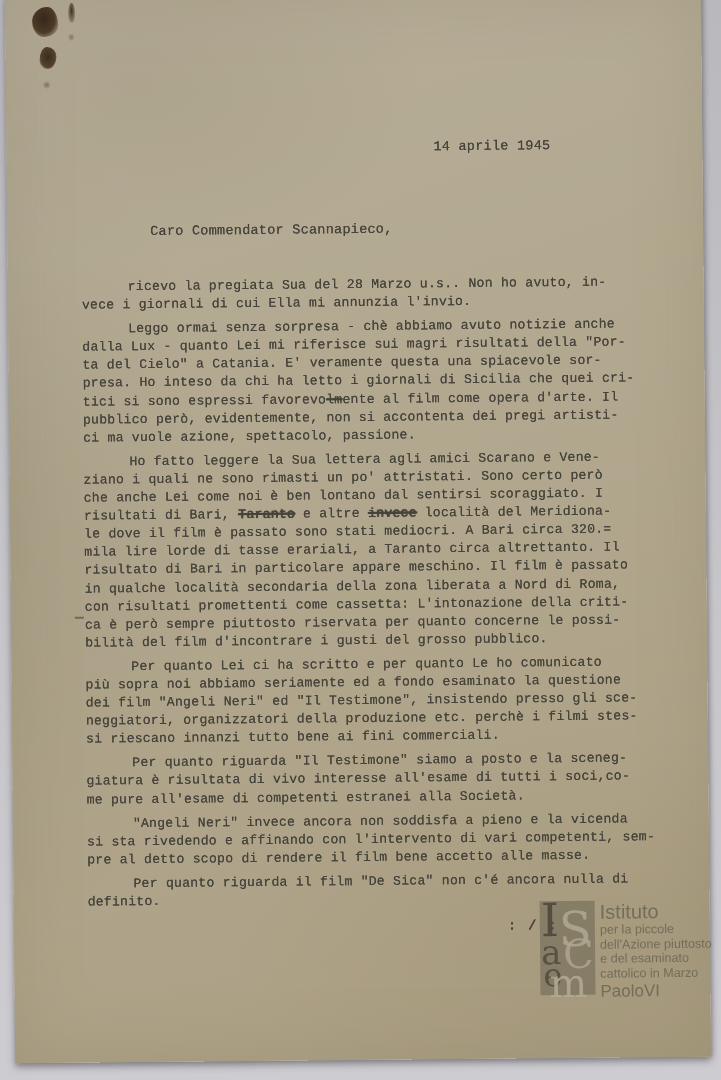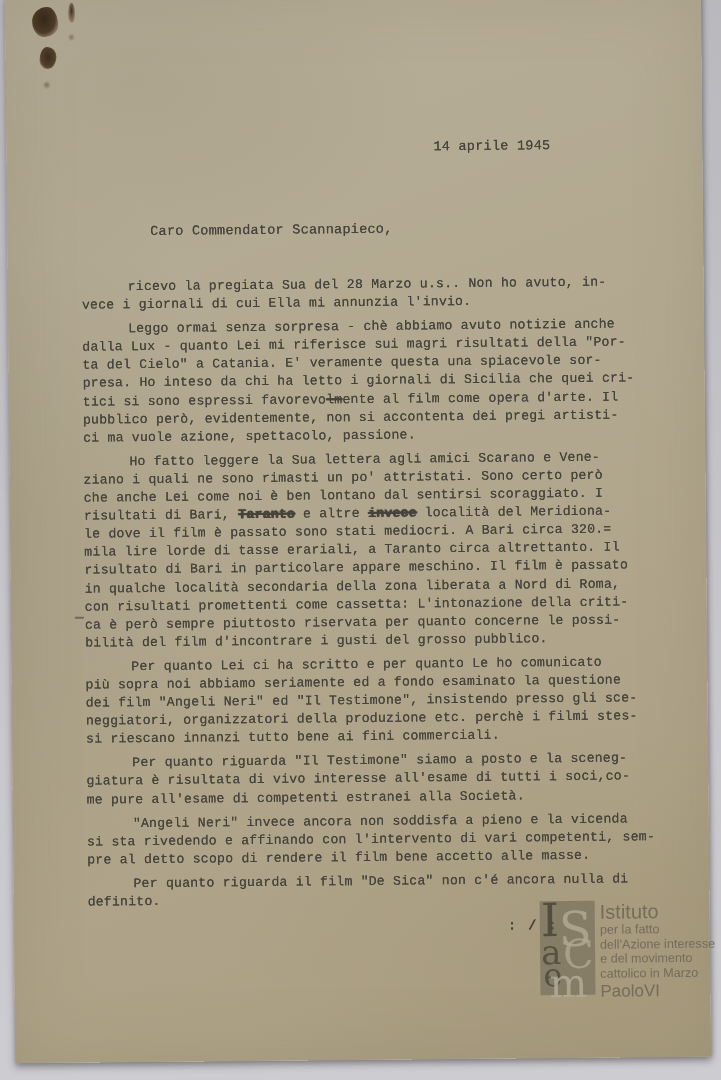--- a/index.html
+++ b/index.html
@@ -25,21 +25,21 @@
     text-shadow:0 0 0.6px rgba(64,61,52,0.85);
   }
   .date-line{position:absolute;left:427px;top:148px;font-size:13.6px;}
   .salutation{position:absolute;left:143px;top:230px;font-size:13.6px;}
   .letter-body{position:absolute;left:74px;top:284px;width:605px;font-size:13.2px;line-height:18.1px;}
   .para{margin-bottom:6px;}
   .line{white-space:pre;}
   .line.indent{padding-left:46px;}
   .line s{text-decoration:line-through;text-decoration-thickness:1.5px;}
   .line s.heavy{
-    font-weight:bold;
+    font-weight:normal;
     text-shadow:0.7px 0 0 rgba(64,61,52,0.9), 0 0 1px rgba(64,61,52,0.8);
     text-decoration-thickness:2px;
   }
   .closing-mark{position:absolute;left:494px;top:928px;font-size:13.6px;font-weight:bold;letter-spacing:2px;}
   
   .stain{position:absolute;}
   .stain-1{left:27px;top:12px;width:26px;height:30px;
     background:radial-gradient(ellipse at 45% 40%, #35271a 0%, #4c3a26 55%, rgba(76,58,38,0.25) 80%, transparent 100%);
     border-radius:58% 42% 55% 45% / 48% 62% 38% 52%;}
   .stain-2{left:34px;top:52px;width:17px;height:22px;
@@ -145,22 +145,22 @@
         <span class="wl wl0">I</span>
         <span class="wl wl1">S</span>
         <span class="wl wl2">a</span>
         <span class="wl wl3">C</span>
         <span class="wl wl4">e</span>
         <span class="wl wl5">m</span>
       </div>
     <div class="wm-text">
       <div class="wm-title">Istituto</div>
       <div class="wm-sub">
-          <div>per la fatto</div>
-          <div>dell'Azione interesse</div>
-          <div>e del movimento</div>
+          <div>per la piccole</div>
+          <div>dell'Azione piuttosto</div>
+          <div>e del esaminato</div>
           <div>cattolico in Marzo</div>
         </div>
       <div class="wm-footer">PaoloVI</div>
     </div>
   </div>
 
 </div>
 
 </body></html>

